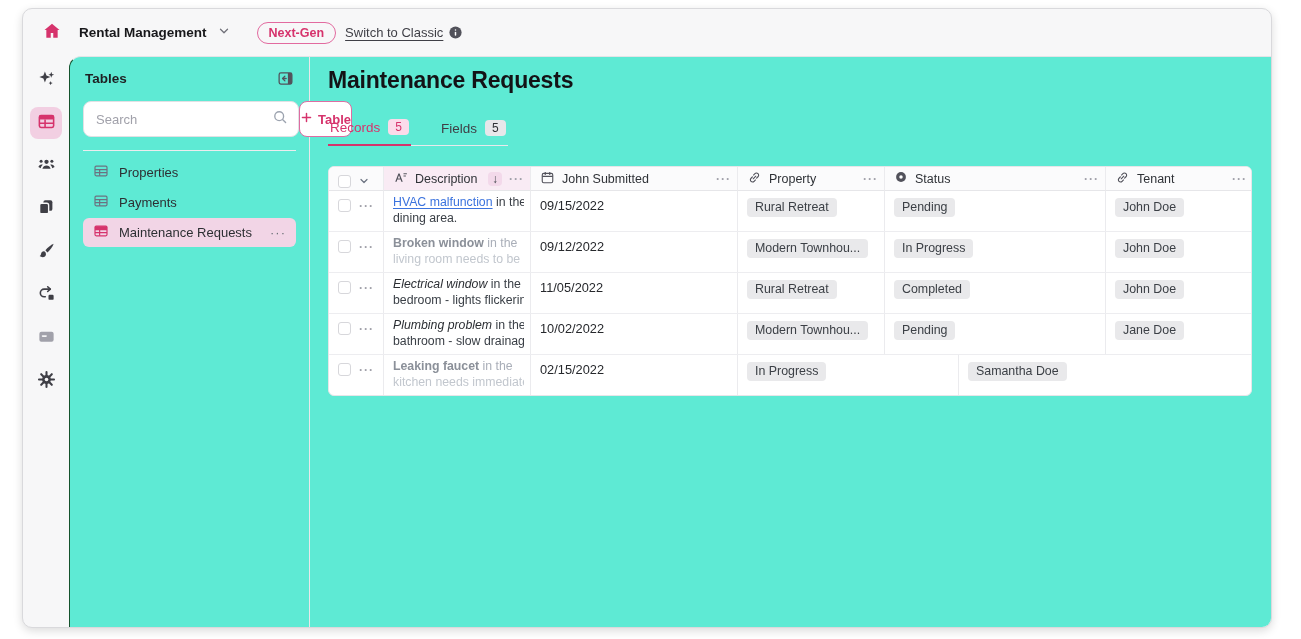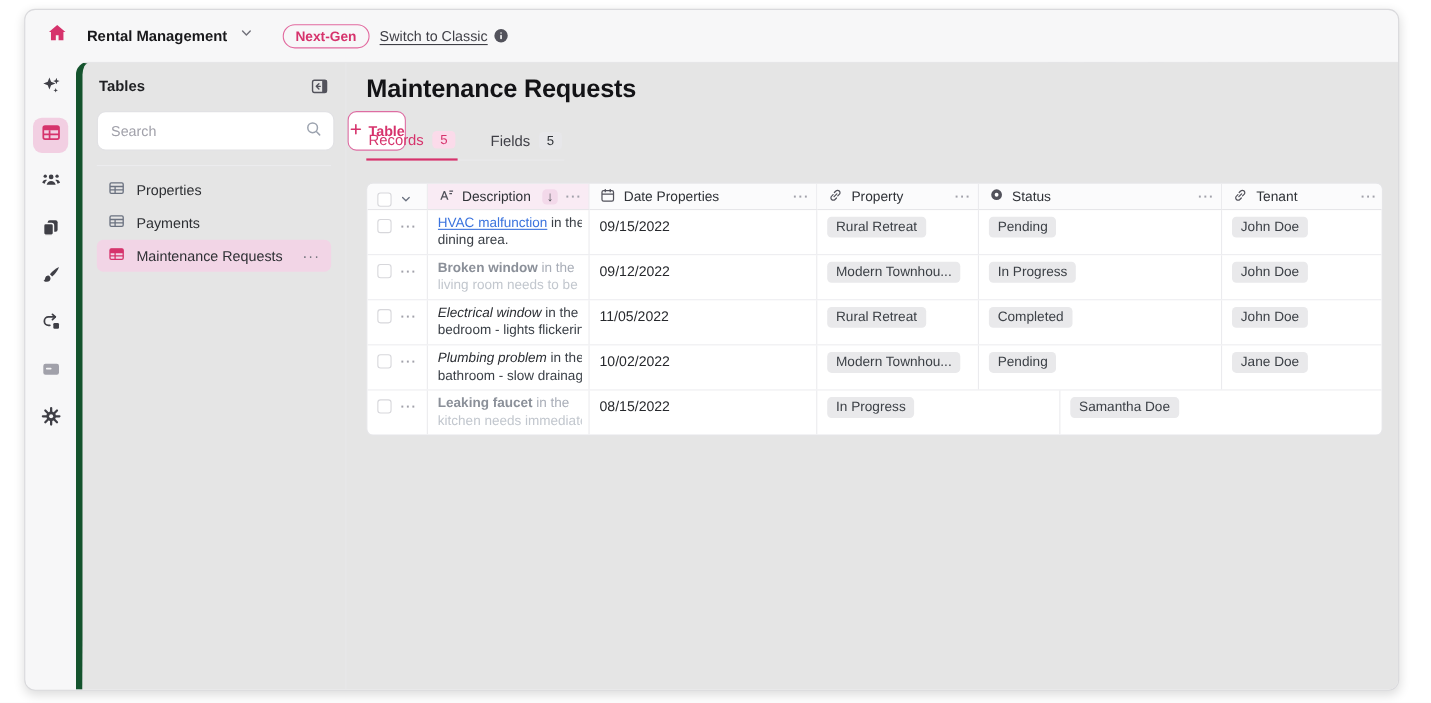--- a/index.html
+++ b/index.html
@@ -33,29 +33,29 @@
   .info-dot{ margin-left:6px; display:flex; align-items:center; }
   
   .body-row{ flex:1; display:flex; min-height:0; }
   .rail{ width:46px; flex:0 0 46px; display:flex; flex-direction:column; align-items:center; padding-top:8px; }
   .rail-btn{
     width:32px; height:32px; border-radius:8px; display:flex; align-items:center;
     justify-content:center; margin-bottom:11px; cursor:pointer;
   }
   .rail-btn.active{ background:#f2cfe2; }
   .content-card{
-    flex:1; background:#e5e5e5; border-top:1px solid #e4e4e7; border-left:6px solid #14532d;
+    flex:1; background:#5eead4; border-top:1px solid #e4e4e7; border-left:1px solid #14532d;
     border-top-left-radius:12px; display:flex; min-width:0;
   }
   
   .tables-panel{ width:240px; flex:0 0 240px; border-right:1px solid #e8e8ea; padding:13px 10px 0 10px; }
   .panel-head{ display:flex; align-items:center; justify-content:space-between; padding:0 5px; }
   .panel-title{ font-size:13.5px; font-weight:700; color:#1f2023; }
   .collapse-btn{ cursor:pointer; display:flex; }
-  .search-row{ display:flex; gap:12px; margin-top:14px; padding:0 3px; }
+  .search-row{ display:flex; margin-top:14px; padding:0 3px; }
   .search-box{
     flex:1; height:36px; border:1px solid #e1e1e4; border-radius:8px; background:#fff;
     display:flex; align-items:center; padding:0 10px 0 12px;
   }
   .search-box input{ border:0; outline:none; flex:1; font-size:13px; color:#26282c; min-width:0;
     font-family:"Liberation Sans", sans-serif; background:transparent; }
   .search-box input::placeholder{ color:#a1a1aa; }
   .add-table-btn{
     width:66px; height:36px; border:1.5px solid #dd6da2; border-radius:8px; background:#fff;
     color:#d6336c; font-size:13px; font-weight:600; display:flex; align-items:center;
@@ -291,21 +291,21 @@
                   </svg></span>
     <span class="head-label">Description</span>
     <span class="sort-btn">↓</span>
     <span class="dots">···</span>
               </div>
               <div class="g-cell" style="width:207px">
     <span><svg width="15" height="15" viewBox="0 0 20 20" fill="none" stroke="#52525b" stroke-width="1.5">
                     <rect x="3" y="4.5" width="14" height="12.5" rx="2"></rect>
                     <path d="M3 8.5h14M7 2.5v4M13 2.5v4"></path>
                   </svg></span>
-    <span class="head-label">Date Properties</span>
+    <span class="head-label">John Submitted</span>
 
     <span class="dots">···</span>
               </div>
               <div class="g-cell" style="width:147px">
     <span><svg width="15" height="15" viewBox="0 0 20 20" fill="none" stroke="#52525b" stroke-width="1.5" stroke-linecap="round">
                     <path d="M8.3 11.7l3.4-3.4"></path>
                     <path d="M7.2 9.2 5.4 11a2.9 2.9 0 104.1 4.1l1.8-1.8"></path>
                     <path d="M12.8 10.8 14.6 9a2.9 2.9 0 10-4.1-4.1L8.7 6.7"></path>
                   </svg></span>
     <span class="head-label">Property</span>
@@ -391,21 +391,21 @@
               </div>
               <div class="g-row row-muted">
                 <div class="g-cell sel-cell" style="width:55px">
        <span class="checkbox"></span>
        <span class="dots">···</span>
                 </div>
                 <div class="g-cell desc-cell" style="width:147px">
        <div class="desc-line"><span class="lead-bold">Leaking faucet</span> in the</div>
        <div class="desc-line line2">kitchen needs immediate</div>
                 </div>
-                <div class="g-cell date-cell" style="width:207px">08/15/2022</div>
+                <div class="g-cell date-cell" style="width:207px">02/15/2022</div>
                 <div class="g-cell chip-cell" style="width:221px"><span class="chip">In Progress</span></div>
                 <div class="g-cell chip-cell" style="width:147px"><span class="chip">Samantha Doe</span></div>
               </div>
             </div>
           </div>
       </main>
 
     </div>
   </div>
 </div>

